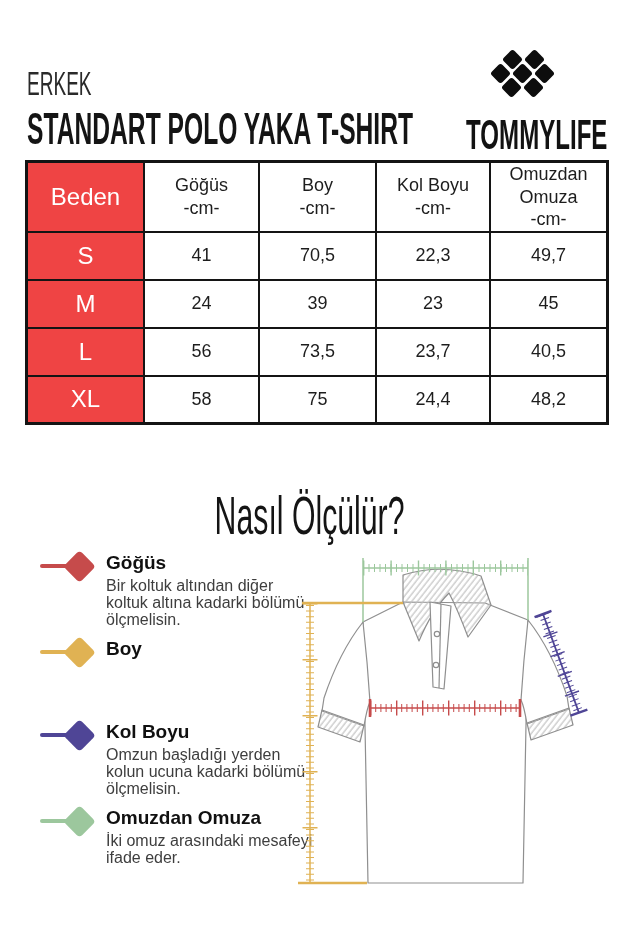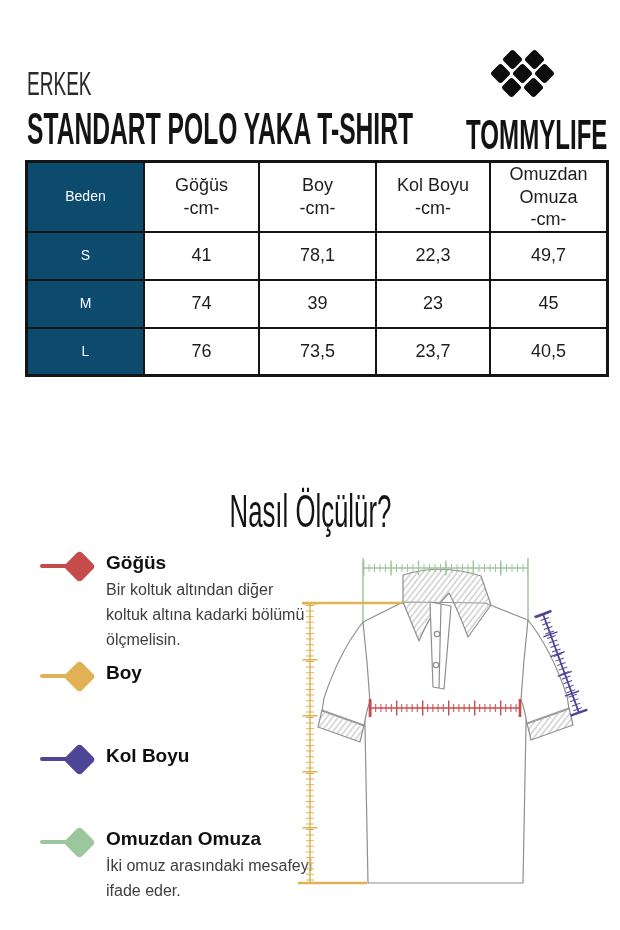--- a/index.html
+++ b/index.html
@@ -17,33 +17,33 @@
 
   .logo { position:absolute; left:487px; top:48px; width:74px; height:56px; }
   .logo i { position:absolute; width:15px; height:15px; background:#0d0d0d; border-radius:3px; transform:rotate(45deg); }
 
   .size-table { position:absolute; left:25px; top:160px; }
   table { border-collapse:collapse; table-layout:fixed; width:570px; border:3px solid #141414; }
   td, th { border:2px solid #141414; text-align:center; vertical-align:middle;
            font-size:18px; font-weight:400; color:#1d1d1d; padding:0; line-height:1.25; }
   tr.head-row  { height:57px; }
   tr.data-row  { height:48px; }
-  .size-col { background:#0c4a6e; color:#ffffff; font-size:14px; }
+  .size-col { background:#ef4444; color:#ffffff; font-size:24px; }
   th .unit { display:block; font-weight:400; }
 
   .howto-heading { position:absolute; left:0; top:484px; width:620px; text-align:center;
-                   font-size:46px; font-weight:400; color:#141414; }
+                   font-size:54px; font-weight:400; color:#141414; }
 
   .legend { position:absolute; left:40px; top:552px; width:272px; }
   .legend-item { position:relative; padding-left:66px; margin-bottom:10px; min-height:73px; }
   .l-icon { position:absolute; left:0; top:1px; width:56px; height:28px; }
   .l-line { position:absolute; left:0; top:11px; width:36px; height:4px; border-radius:2px; }
   .l-diamond { position:absolute; left:28px; top:2px; width:23px; height:23px; transform:rotate(45deg); border-radius:4px; }
   .l-title { font-size:19px; font-weight:700; color:#101010; margin:0 0 3px 0; }
-  .l-desc  { font-size:16px; line-height:25px; color:#3e3e3e; width:212px; }
+  .l-desc  { font-size:16px; line-height:17px; color:#3e3e3e; width:212px; }
 
   .diagram { position:absolute; left:298px; top:548px; width:322px; height:345px; }
 </style>
 </head>
 <body>
 
 <div class="page">
 
   <div class="category">
     <span class="cond">ERKEK</span>
@@ -83,38 +83,45 @@
           <span class="unit">-cm-</span>
         </th>
         <th style="width:115px;">
           <span>Omuzdan Omuza</span>
           <span class="unit">-cm-</span>
         </th>
       </tr>
       <tr class="data-row">
         <td class="size-col">S</td>
         <td>41</td>
-        <td>78,1</td>
+        <td>70,5</td>
         <td>22,3</td>
         <td>49,7</td>
       </tr>
       <tr class="data-row">
         <td class="size-col">M</td>
-        <td>74</td>
+        <td>24</td>
         <td>39</td>
         <td>23</td>
         <td>45</td>
       </tr>
       <tr class="data-row">
         <td class="size-col">L</td>
-        <td>76</td>
+        <td>56</td>
         <td>73,5</td>
         <td>23,7</td>
         <td>40,5</td>
       </tr>
+      <tr class="data-row">
+        <td class="size-col">XL</td>
+        <td>58</td>
+        <td>75</td>
+        <td>24,4</td>
+        <td>48,2</td>
+      </tr>
     </tbody>
       </table>
   </div>
 
   <div class="howto-heading">
     <span class="cond cond-c">Nasıl Ölçülür?</span>
   </div>
 
   <div class="legend">
     <div class="legend-item">
@@ -131,20 +138,21 @@
           <span class="l-diamond" style="background: rgb(224, 178, 83);"></span>
         </span>
       <div class="l-title">Boy</div>
     </div>
     <div class="legend-item">
       <span class="l-icon">
           <span class="l-line" style="background: rgb(79, 69, 150);"></span>
           <span class="l-diamond" style="background: rgb(79, 69, 150);"></span>
         </span>
       <div class="l-title">Kol Boyu</div>
+      <div class="l-desc">Omzun başladığı yerden kolun ucuna kadarki bölümü ölçmelisin.</div>
     </div>
     <div class="legend-item">
       <span class="l-icon">
           <span class="l-line" style="background: rgb(156, 199, 157);"></span>
           <span class="l-diamond" style="background: rgb(156, 199, 157);"></span>
         </span>
       <div class="l-title">Omuzdan Omuza</div>
       <div class="l-desc">İki omuz arasındaki mesafeyi ifade eder.</div>
     </div>
   </div>

